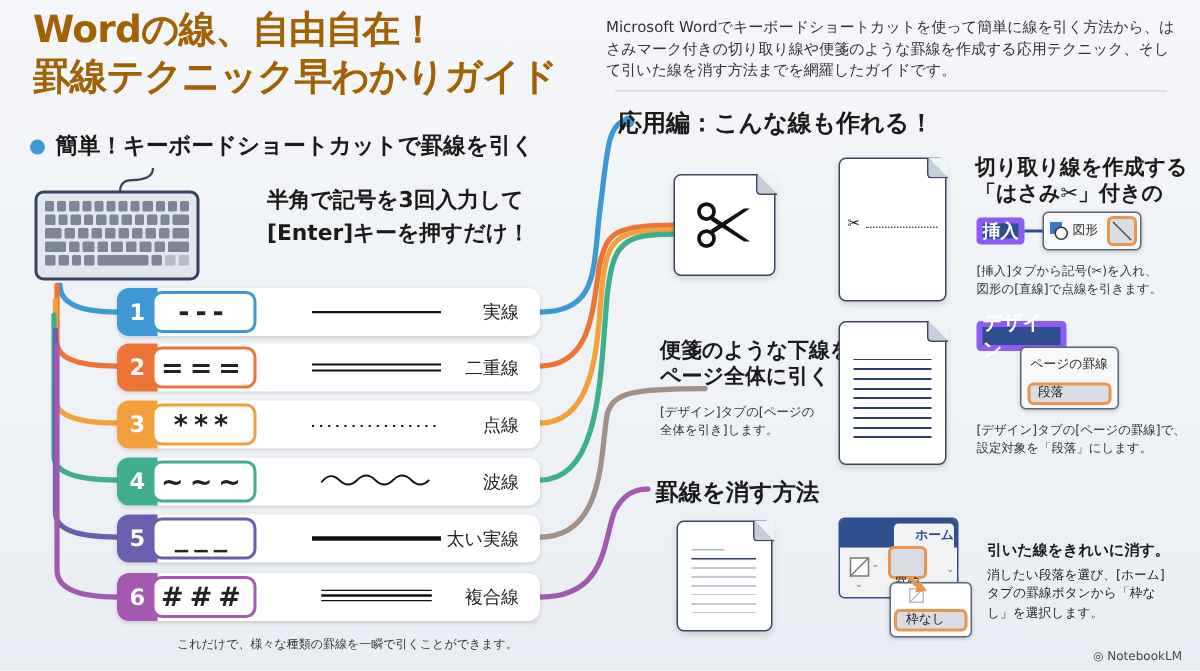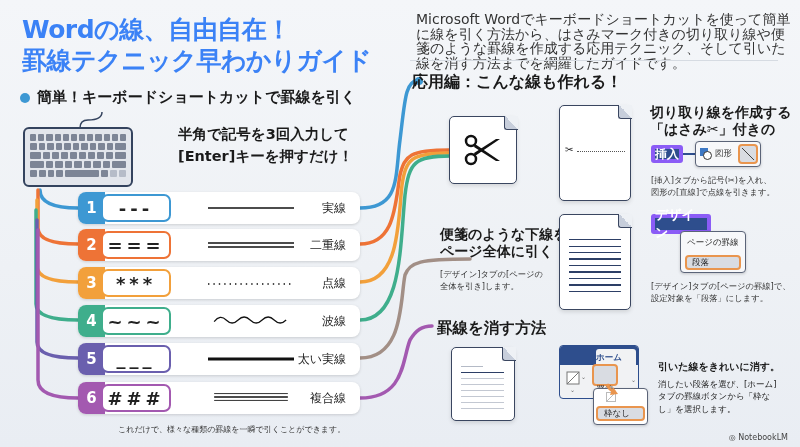--- a/index.html
+++ b/index.html
@@ -1,20 +1,20 @@
 <!DOCTYPE html>
 <html><head>
 <meta charset="utf-8">
 <style>
 *{box-sizing:border-box;margin:0;padding:0}
 html,body{width:800px;height:447px;overflow:hidden}
 body{background:linear-gradient(180deg,#f4f6f9 0%,#eef1f5 60%,#e9edf3 100%);font-family:"DejaVu Sans","Liberation Sans",sans-serif;color:#1d1d1f;position:relative}
 .abs{position:absolute}
-.title{left:22px;top:14px;font-size:25px;font-weight:bold;line-height:31px;letter-spacing:-0.5px;color:#3b82f6}
-.intro{left:416px;top:12px;width:380px;font-size:14px;line-height:14.5px;color:#333}
+.title{left:22px;top:4px;font-size:25px;font-weight:bold;line-height:31px;letter-spacing:-0.5px;color:#a16207}
+.intro{left:404px;top:12px;width:380px;font-size:10px;line-height:14.5px;color:#333}
 .divider{left:410px;top:60px;width:368px;height:1px;background:#d6dbe2}
 .sec-head{font-weight:bold;color:#1a1a1a;display:flex;align-items:center}
 .bullet{width:10px;height:10px;border-radius:50%;background:#3d98d3;margin-right:7px;display:inline-block}
 .s1head{left:20px;top:88px;font-size:15px}
 .kbd{left:23px;top:127px;width:110px;height:60px;border:2px solid #34435e;border-radius:6px;background:#e3e6ec;padding:5px 5px}
 .kbd-row{display:flex;gap:2px;margin-bottom:2px}
 .kbd-row span{height:7px;background:#7d8596;border-radius:1px;flex:1}
 .cable{left:74px;top:112px;width:30px;height:16px}
 .tip{left:178px;top:123px;font-size:14.5px;font-weight:bold;line-height:22px;color:#1a1a1a}
 .row{position:absolute;left:78px;width:282px;height:32px;border-radius:8px;background:#fff;box-shadow:0 1px 3px rgba(0,0,0,.15);display:flex;align-items:center}
@@ -259,21 +259,21 @@
 </div>
 <div class="doc" style="left:451px;top:347px;width:64px;height:74px">
   <div class="fold"></div>
   <div style="position:absolute;left:9px;width:22px;top:18px;border-top:1px solid #b4bac6"></div>
   <div style="position:absolute;left:9px;right:10px;top:24px;border-top:1.2px solid #2d3f66"></div>
   <div style="position:absolute;left:9px;right:10px;top:30px;height:36px;background:repeating-linear-gradient(180deg,#c3c8d2 0,#c3c8d2 1px,transparent 1px,transparent 6px)"></div>
 </div>
 
 <div class="abs" style="left:559px;top:345px;width:80px;height:54px;background:#f1f2f4;border:1.3px solid #2e4e8d;border-radius:4px;overflow:hidden">
   <div style="height:19px;background:#2e4e8d"></div>
-  <div style="position:absolute;left:36px;top:3px;width:40px;height:18px;background:#f1f2f4;border-radius:3px 3px 0 0;font-size:8.5px;color:#2e4e8d;text-align:left;line-height:16px;font-weight:bold">ホーム</div>
+  <div style="position:absolute;left:36px;top:3px;width:40px;height:18px;background:#f1f2f4;border-radius:3px 3px 0 0;font-size:8.5px;color:#2e4e8d;text-align:right;line-height:16px;font-weight:bold">ホーム</div>
   <svg style="position:absolute;left:6px;top:25px" width="14" height="14" viewBox="0 0 14 14">
       <rect x="1" y="1" width="12" height="12" fill="#fff" stroke="#777"></rect>
       <line x1="1" y1="13" x2="13" y2="1" stroke="#777"></line>
     </svg>
   <span style="position:absolute;left:21px;top:27px;font-size:6px;color:#666">⌄</span>
   <span style="position:absolute;left:10px;top:40px;font-size:6px;color:#666">⌄</span>
   <span style="position:absolute;left:71px;top:30px;font-size:6px;color:#666">⌄</span>
 </div>
 <div class="abs orange-box" style="left:592px;top:364px;width:26px;height:22px;font-size:8.5px;text-align:center;line-height:12px;padding-top:17px">
   <div>罫線</div>

